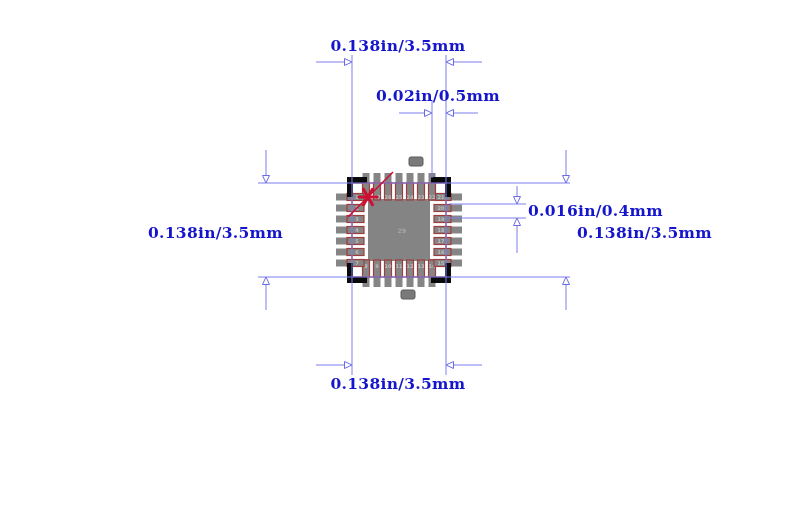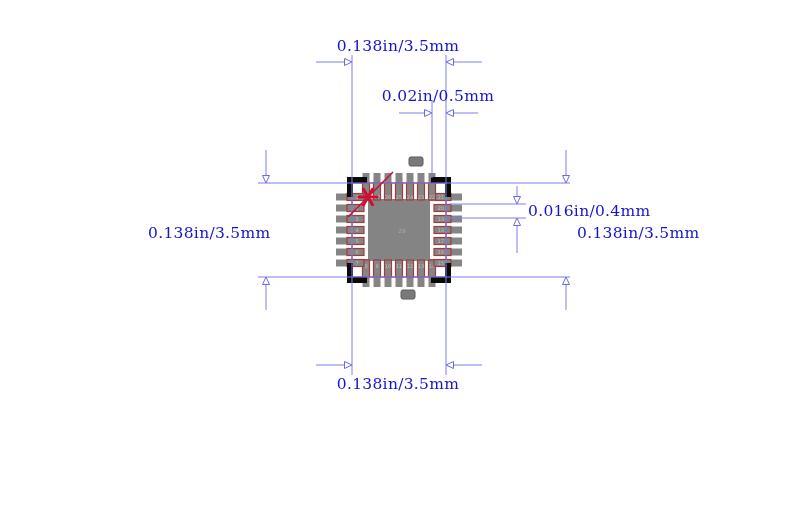--- a/index.html
+++ b/index.html
@@ -1,16 +1,16 @@
 <!DOCTYPE html>
 <html><head>
 <meta charset="utf-8">
 <style>
   html,body{margin:0;padding:0;background:#ffffff;}
-  .canvas{position:relative;width:800px;height:526px;background:#ffffff;overflow:hidden;}
+  .canvas{position:relative;width:800px;height:526px;background:#ffffff;overflow:hidden;font-weight:bold;}
   svg text.dim{
     font-family:"DejaVu Serif","Liberation Serif",serif;
     font-size:15.5px;
     letter-spacing:0.3px;
     fill:#1515cc;
   }
   svg text.pinnum{
     font-family:"DejaVu Sans","Liberation Sans",sans-serif;
     font-size:5px;
     fill:#bdbdbd;

